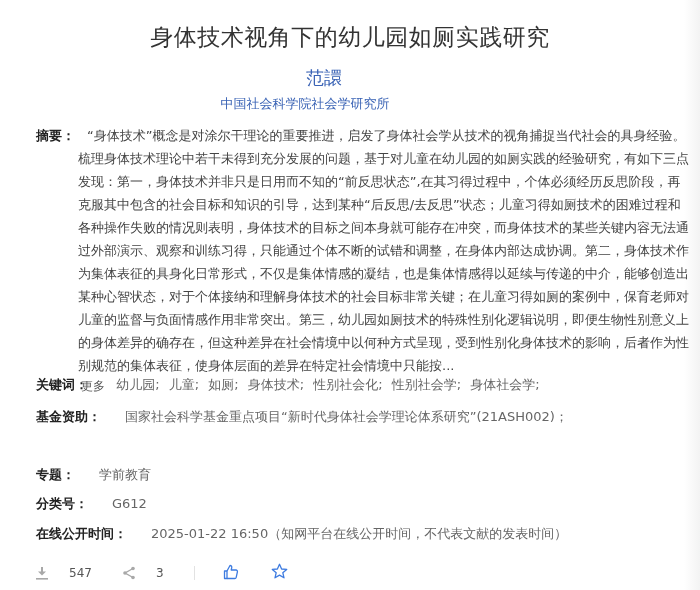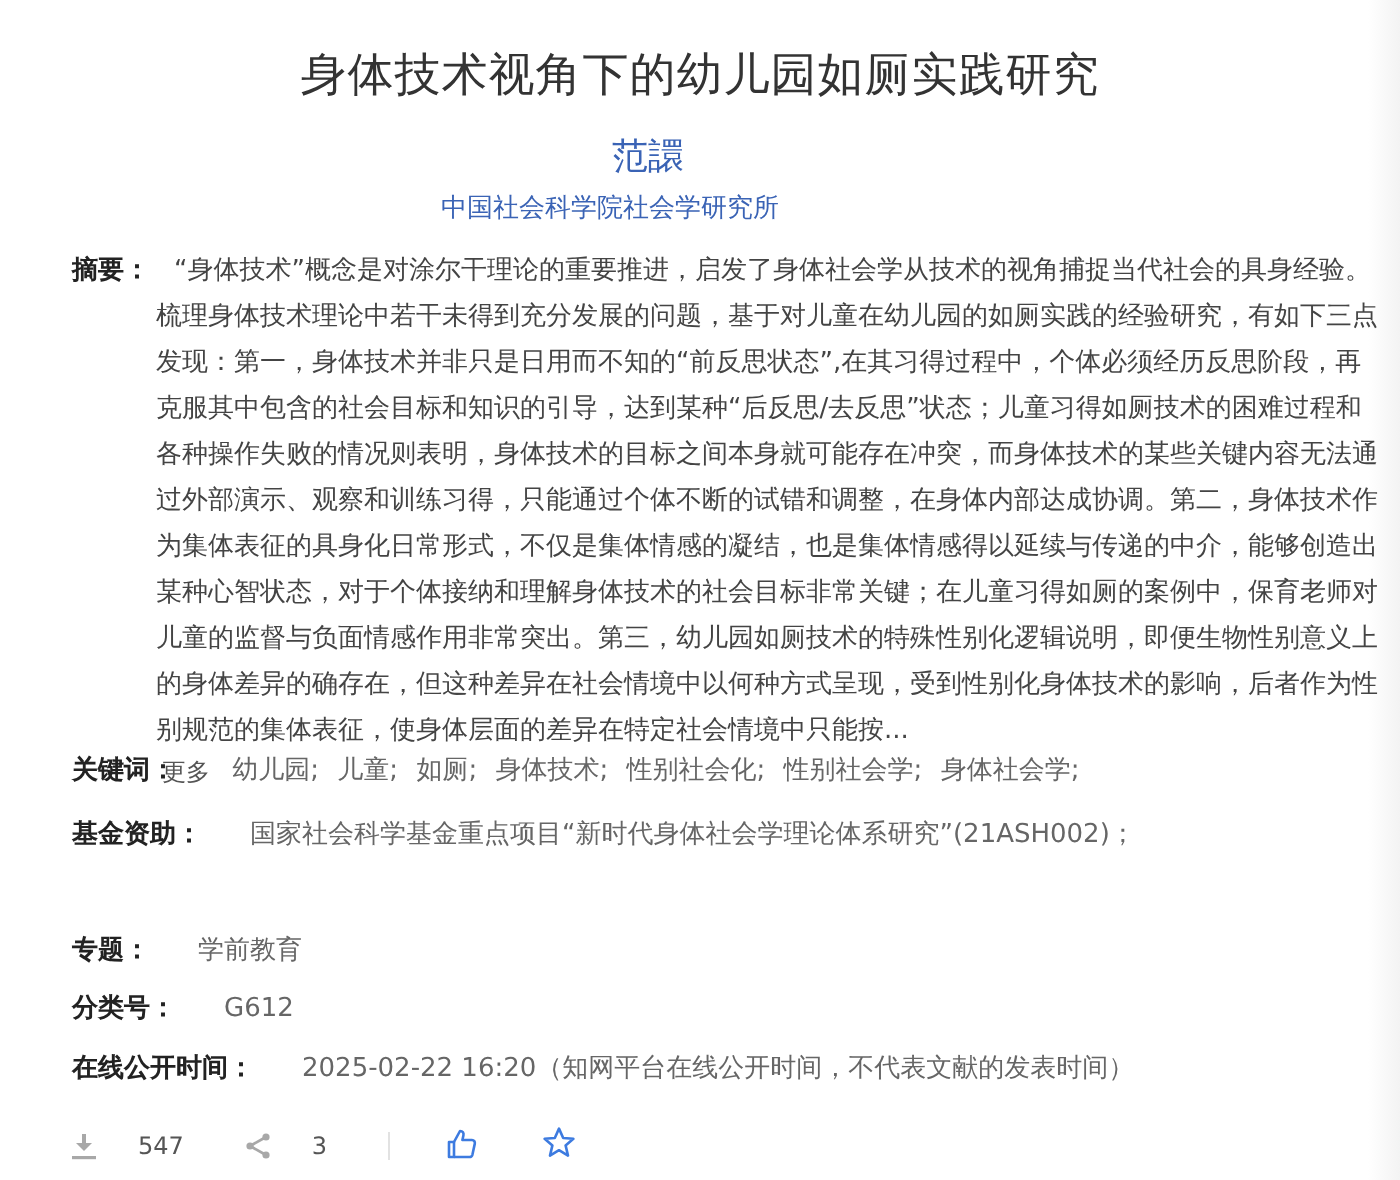--- a/index.html
+++ b/index.html
@@ -160,21 +160,21 @@
 
   <div class="row" style="top:466px;">
     <span class="label">专题：</span><span class="value">学前教育</span>
   </div>
 
   <div class="row" style="top:495px;">
     <span class="label">分类号：</span><span class="value">G612</span>
   </div>
 
   <div class="row" style="top:525px;">
-    <span class="label">在线公开时间：</span><span class="value">2025-02-22 16:20（知网平台在线公开时间，不代表文献的发表时间）</span>
+    <span class="label">在线公开时间：</span><span class="value">2025-01-22 16:50（知网平台在线公开时间，不代表文献的发表时间）</span>
   </div>
 
   <div class="stats">
     <div class="stat">
       <span>
         <svg width="14" height="14" viewBox="0 0 14 14">
           <path d="M7 1 V8" stroke="#a8a8a8" stroke-width="2" fill="none"></path>
           <path d="M3 5.5 L7 9.5 L11 5.5 Z" fill="#a8a8a8"></path>
           <rect x="1" y="12" width="12" height="1.6" fill="#a8a8a8"></rect>
         </svg>

